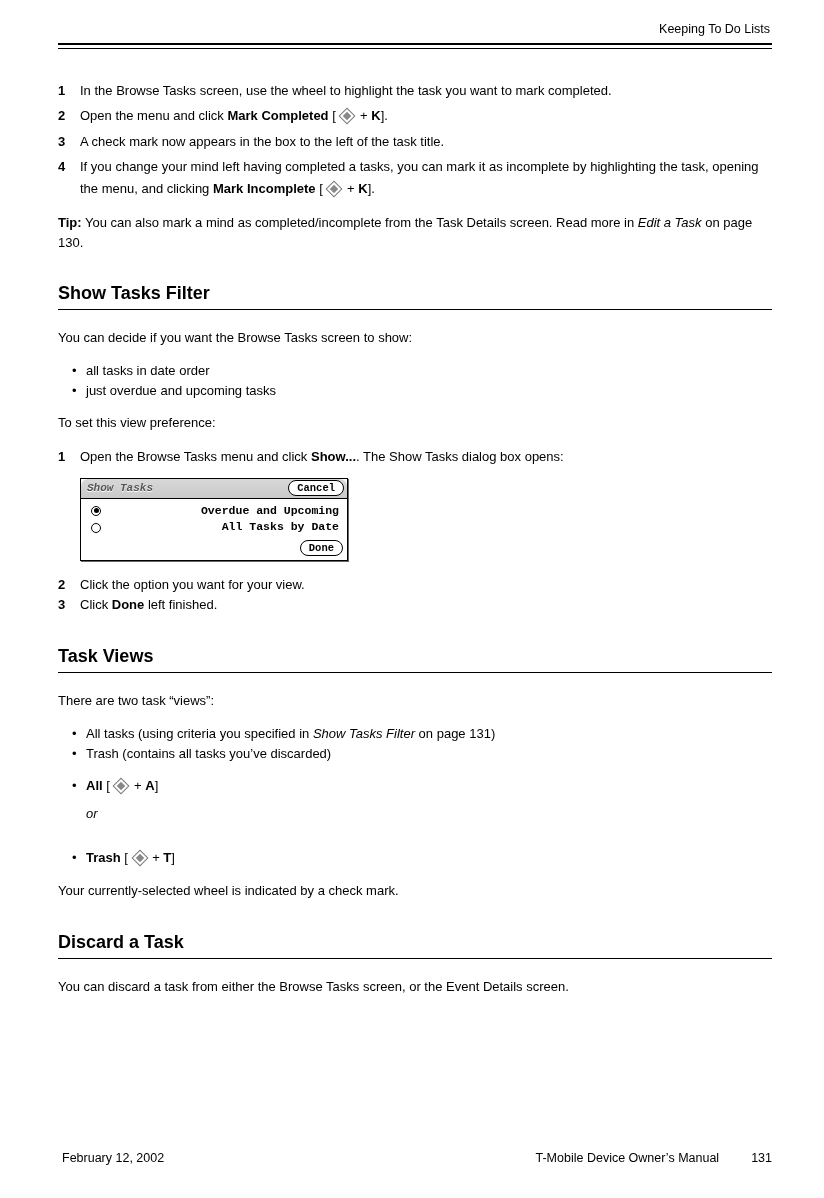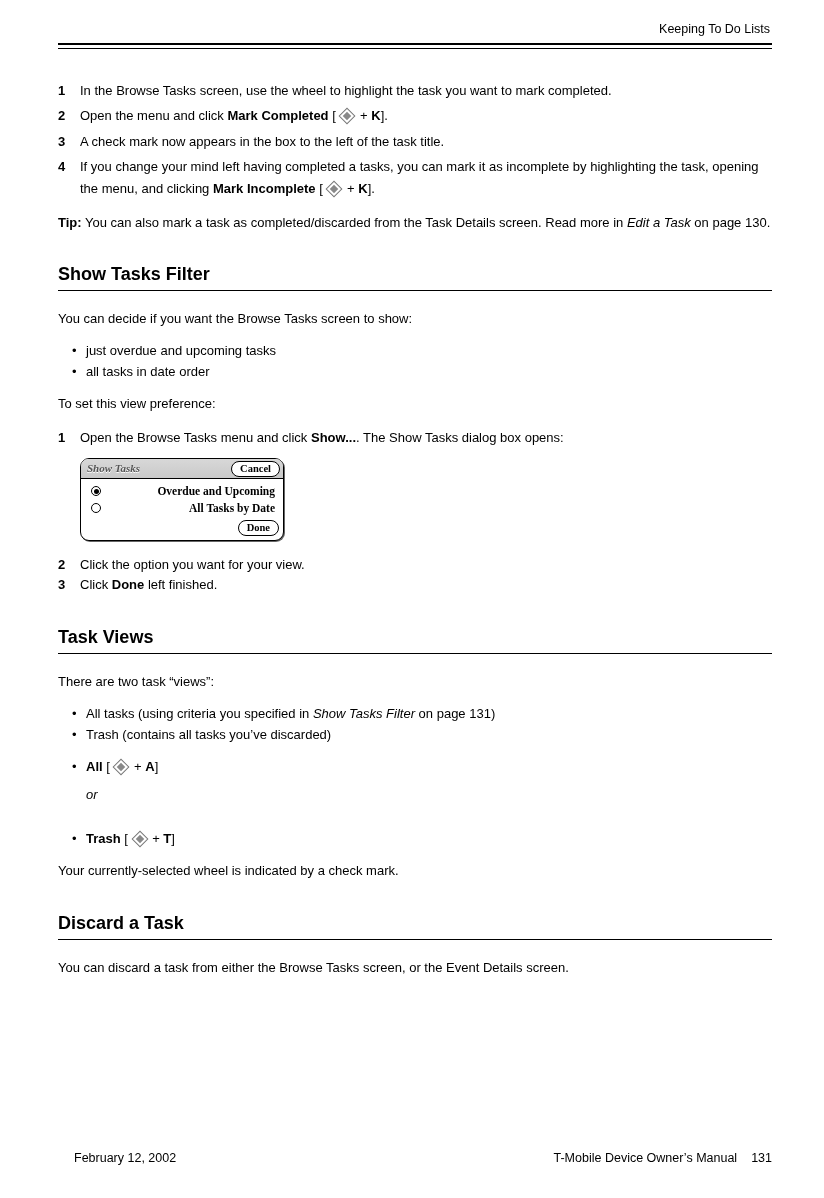--- a/index.html
+++ b/index.html
@@ -81,25 +81,25 @@
   .bullets { list-style: none; margin: 6px 0 12px 14px; }
   .bullets li { line-height: 1.55; position: relative; padding-left: 14px; }
   .bullets li::before {
     content: "•";
     position: absolute;
     left: 0;
     top: 0;
   }
   .dialog-wrap { margin: 10px 0 14px 22px; }
   .dialog {
-    width: 204px;
+    width: 268px;
     border: 1.5px solid #000;
-    border-radius: 9px;
+    border-radius: 0;
     background: #fff;
-    font-family: Liberation Serif, serif;
+    font-family: Liberation Mono, monospace;
     position: relative;
     box-shadow: 1px 1px 0 #666;
   }
   .dialog-tb {
     display: flex;
     align-items: center;
     height: 20px;
     padding: 0 3px 0 6px;
     border-bottom: 1px solid #000;
     background: linear-gradient(#d8d8d8,#c9c9c9);
@@ -135,21 +135,21 @@
   }
   .radio-dot {
     width: 10px; height: 10px; border: 1.2px solid #000; border-radius: 50%;
     display: inline-flex; align-items: center; justify-content: center;
   }
   .radio-dot.checked::after { content: ""; width: 5px; height: 5px; background: #000; border-radius: 50%; }
   .dialog-foot { display: flex; justify-content: flex-end; padding: 2px 4px 4px 0; }
   .footer {
     position: absolute;
     bottom: 30px;
-    left: 74px;
+    left: 62px;
     right: 52px;
     display: flex;
     justify-content: space-between;
     font-size: 12.5px;
     text-align: center;
   }
 </style>
 </head>
 <body>
 
@@ -179,30 +179,30 @@
       </li>
       <li class="num-item" data-name="step-4">
         <span class="num" data-name="step-number">4</span>
         <span class="txt" data-name="step-text">
           <span>If you change your mind left having completed a tasks, you can mark it as incomplete by highlighting the task, opening the menu, and clicking </span><span class="bold" data-name="menu-mark-incomplete">Mark Incomplete</span><span> [ </span><span class="diamond-icon" data-name="menu-key-icon"></span><span> + </span><span class="bold" data-name="shortcut-key">K</span><span>].</span>
         </span>
       </li>
     </ol>
 
     <p class="tip-para" data-name="tip-paragraph">
-      <span class="bold" data-name="tip-label">Tip:</span><span> You can also mark a task as completed/discarded from the Task Details screen. Read more in </span><span class="italic" data-name="crossref-edit-task">Edit a Task</span><span> on page 130.</span>
+      <span class="bold" data-name="tip-label">Tip:</span><span> You can also mark a mind as completed/incomplete from the Task Details screen. Read more in </span><span class="italic" data-name="crossref-edit-task">Edit a Task</span><span> on page 130.</span>
     </p>
 
     <h2 class="h2" data-name="heading-show-tasks-filter">Show Tasks Filter</h2>
     <div class="h2-rule" data-name="heading-rule"></div>
 
     <p class="para" style="margin-top:4px" data-name="filter-intro">You can decide if you want the Browse Tasks screen to show:</p>
     <ul class="bullets" data-name="filter-options-list">
+      <li data-name="list-item">all tasks in date order</li>
       <li data-name="list-item">just overdue and upcoming tasks</li>
-      <li data-name="list-item">all tasks in date order</li>
     </ul>
     <p class="para" style="margin-top:2px" data-name="filter-set-pref">To set this view preference:</p>
 
     <ol class="num-list" data-name="filter-steps">
       <li class="num-item" data-name="filter-step-1">
         <span class="num" data-name="step-number">1</span>
         <span class="txt" data-name="step-text">
           <span>Open the Browse Tasks menu and click </span><span class="bold" data-name="menu-show">Show...</span><span>. The Show Tasks dialog box opens:</span>
         </span>
       </li>
@@ -268,19 +268,19 @@
     <p class="para" data-name="views-end">Your currently-selected wheel is indicated by a check mark.</p>
 
     <h2 class="h2" data-name="heading-discard-task">Discard a Task</h2>
     <div class="h2-rule" data-name="heading-rule"></div>
     <p class="para" style="margin-top:4px" data-name="discard-text">You can discard a task from either the Browse Tasks screen, or the Event Details screen.</p>
 
   </div>
 
   <div class="footer" data-name="page-footer">
     <span data-name="footer-date">February 12, 2002</span>
-    <span style="display:flex; gap:14px">
+    <span style="display:flex; gap:32px">
       <span data-name="footer-title">T-Mobile Device Owner’s Manual</span>
       <span data-name="footer-page-number">131</span>
     </span>
   </div>
 
 </div>
 
 </body></html>

